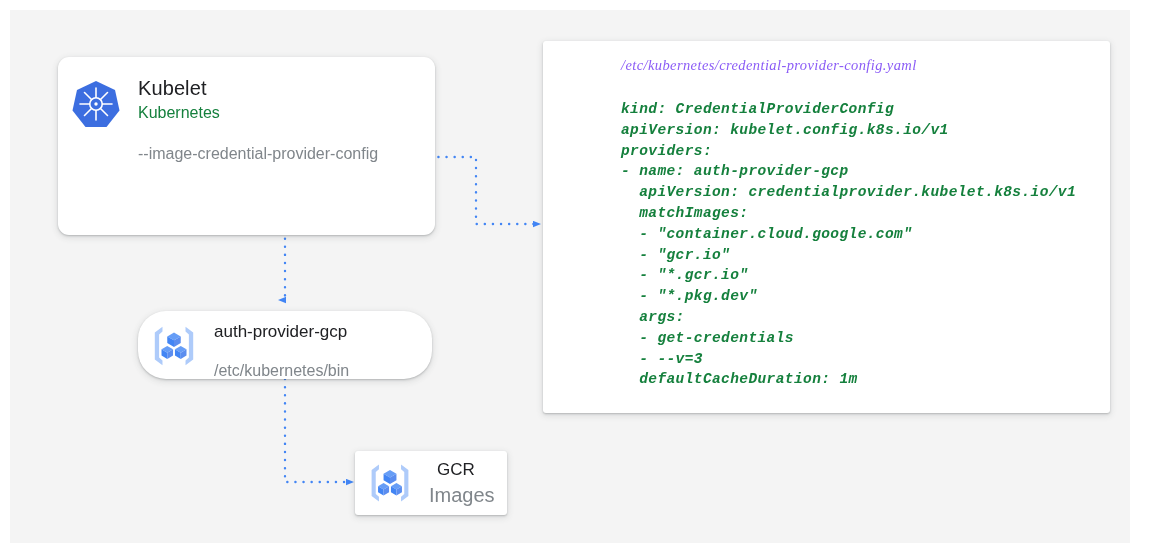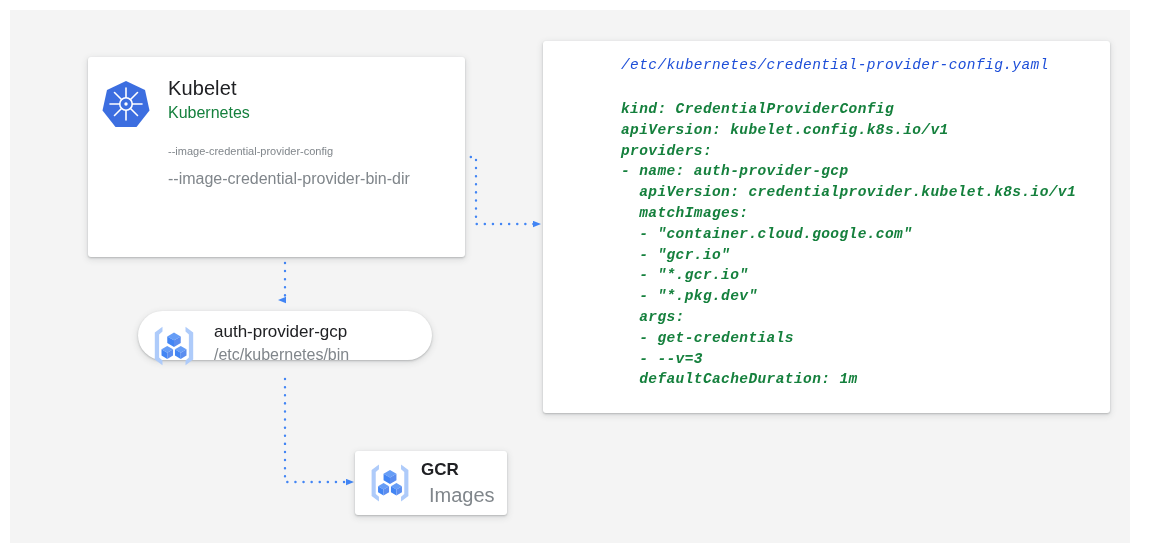--- a/index.html
+++ b/index.html
@@ -37,24 +37,25 @@
   
   .card {
     position: absolute;
     background: #ffffff;
     border-radius: 3px;
     box-shadow: 0 1px 2px rgba(60,64,67,0.28), 0 2px 6px 1px rgba(60,64,67,0.12);
   }
 
   
   #kubelet-card {
-    left: 88px;
+    left: 58px;
     top: 57px;
     width: 377px;
-    height: 200px;
+    height: 178px;
+    border-radius: 11px;
   }
   #kubelet-icon {
     position: absolute;
     left: 13px;
     top: 22px;
     width: 50px;
     height: 50px;
   }
   #kubelet-title {
     position: absolute;
@@ -68,59 +69,59 @@
     position: absolute;
     left: 80px;
     top: 47px;
     font-size: 16px;
     color: #15803d;
   }
   #kubelet-flag-1 {
     position: absolute;
     left: 80px;
     top: 88px;
-    font-size: 11px;
+    font-size: 16px;
     color: #80868b;
     white-space: nowrap;
   }
   #kubelet-flag-2 {
     position: absolute;
     left: 80px;
     top: 113px;
     font-size: 16px;
     color: #80868b;
     white-space: nowrap;
   }
 
   
   #authprovider-card {
     left: 138px;
     top: 311px;
     width: 294px;
-    height: 49px;
+    height: 68px;
     border-radius: 28px;
   }
   #authprovider-icon {
     position: absolute;
     left: 12px;
     top: 11px;
     width: 48px;
     height: 48px;
   }
   #authprovider-title {
     position: absolute;
     left: 76px;
     top: 11px;
     font-size: 17px;
     color: #202124;
   }
   #authprovider-subtitle {
     position: absolute;
     left: 76px;
-    top: 35px;
+    top: 51px;
     font-size: 16px;
     color: #80868b;
     text-align: center;
   }
 
   
   #gcr-card {
     left: 355px;
     top: 451px;
     width: 152px;
@@ -128,49 +129,48 @@
   }
   #gcr-icon {
     position: absolute;
     left: 12px;
     top: 9px;
     width: 46px;
     height: 46px;
   }
   #gcr-title {
     position: absolute;
-    left: 66px;
+    left: 82px;
     top: 9px;
     font-size: 17px;
     color: #202124;
-    font-weight: bold;
   }
   #gcr-subtitle {
     position: absolute;
     left: 74px;
     top: 33px;
     font-size: 20px;
     color: #80868b;
   }
 
   
   #yaml-card {
     left: 543px;
     top: 41px;
     width: 567px;
     height: 372px;
   }
   #yaml-path {
     position: absolute;
     left: 78px;
     top: 16px;
-    font-family: Liberation Mono, monospace;
+    font-family: Liberation Serif, serif;
     font-style: italic;
     font-size: 14.5px;
-    color: #1d4ed8;
+    color: #8b5cf6;
     letter-spacing: 0.4px;
     white-space: nowrap;
   }
   #yaml-body {
     position: absolute;
     left: 78px;
     top: 58px;
     font-family: "Liberation Mono", "DejaVu Sans Mono", monospace;
     font-style: italic;
     font-weight: bold;
@@ -227,21 +227,20 @@
         <line x1="73" y1="27" x2="59" y2="41"></line>
         <line x1="41" y1="59" x2="27" y2="73"></line>
       </g>
       <g fill="none" stroke="#ffffff" stroke-width="2.6">
         <path d="M50 14 a36 36 0 0 1 0 72 a36 36 0 0 1 0 -72" opacity="0"></path>
       </g>
     </svg>
     <div id="kubelet-title">Kubelet</div>
     <div id="kubelet-subtitle">Kubernetes</div>
     <div id="kubelet-flag-1">--image-credential-provider-config</div>
-    <div id="kubelet-flag-2">--image-credential-provider-bin-dir</div>
   </div>
 
   <div class="card" id="authprovider-card">
     <svg id="authprovider-icon" viewBox="0 0 100 100" xmlns="http://www.w3.org/2000/svg">
       <path d="M26 10 L10 22 L10 78 L26 90 L26 80 L19 74 L19 26 L26 20 Z" fill="#aecbfa"></path>
       <path d="M74 10 L90 22 L90 78 L74 90 L74 80 L81 74 L81 26 L74 20 Z" fill="#aecbfa"></path>
       <g>
         <path d="M50 22 L64 30 L50 38 L36 30 Z" fill="#669df6"></path>
         <path d="M36 30 L50 38 L50 52 L36 44 Z" fill="#4285f4"></path>
         <path d="M64 30 L64 44 L50 52 L50 38 Z" fill="#5b8def"></path>

